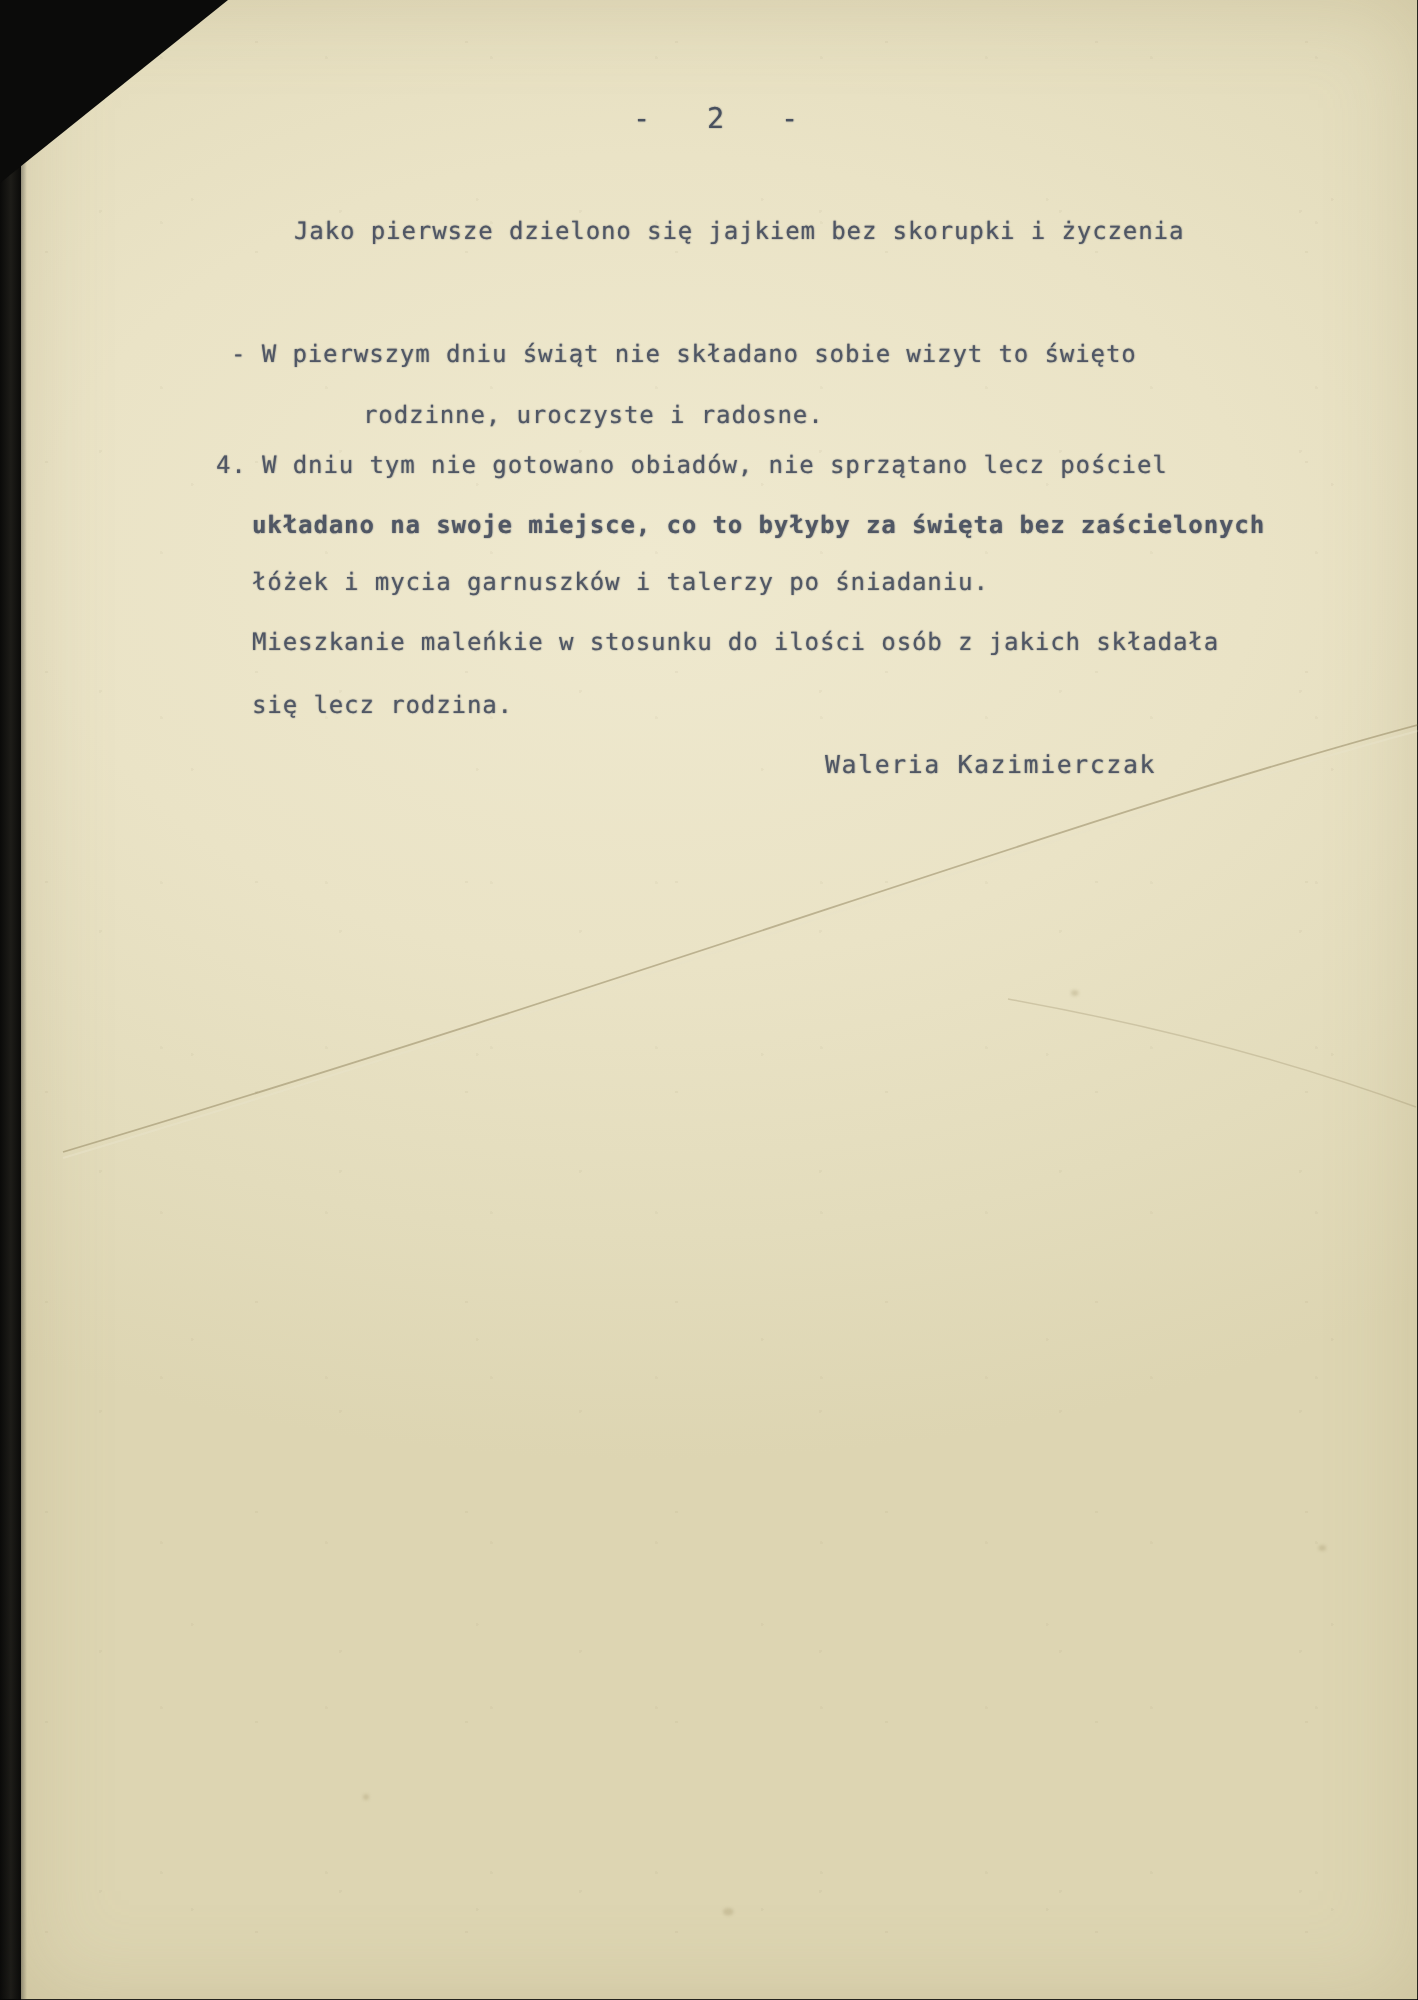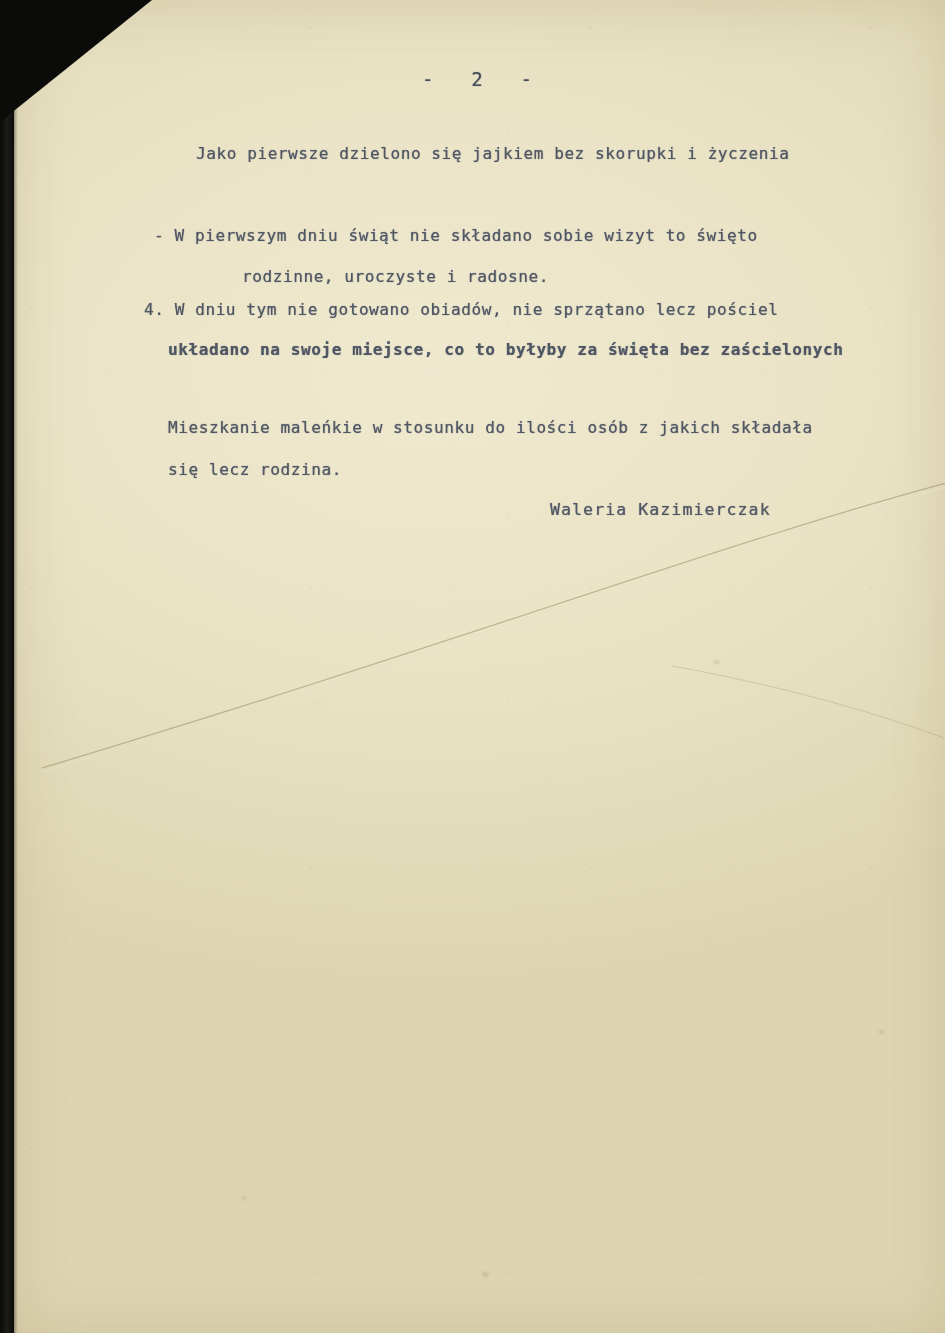--- a/index.html
+++ b/index.html
@@ -125,20 +125,21 @@
     <span class="blemish" style="left:228px; top:1196px; width:4px; height:4px;"></span>
     <span class="blemish" style="left:865px; top:1030px; width:5px; height:4px;"></span>
 
     <div class="typed" id="page-number">-  2  -</div>
 
     <div class="typed body-line" style="left:182px; top:146px;">Jako pierwsze dzielono się jajkiem bez skorupki i życzenia</div>
     <div class="typed body-line" style="left:140px; top:228px;">- W pierwszym dniu świąt nie składano sobie wizyt to święto</div>
     <div class="typed body-line" style="left:182px; top:269px;margin-left:46px;">rodzinne, uroczyste i radosne.</div>
     <div class="typed body-line" style="left:130px; top:302px;">4. W dniu tym nie gotowano obiadów, nie sprzątano lecz pościel</div>
     <div class="typed body-line" style="left:154px; top:342px;font-weight:bold;">układano na swoje miejsce, co to byłyby za święta bez zaścielonych</div>
+    <div class="typed body-line" style="left:154px; top:380px;">łóżek i mycia garnuszków i talerzy po śniadaniu.</div>
     <div class="typed body-line" style="left:154px; top:420px;">Mieszkanie maleńkie w stosunku do ilości osób z jakich składała</div>
     <div class="typed body-line" style="left:154px; top:462px;">się lecz rodzina.</div>
 
     <div class="typed" id="signature" style="left:536px; top:500px;">Waleria Kazimierczak</div>
 
   </div>
 
   <div id="edge-left"></div>
   <div id="corner-shadow"></div>
 

